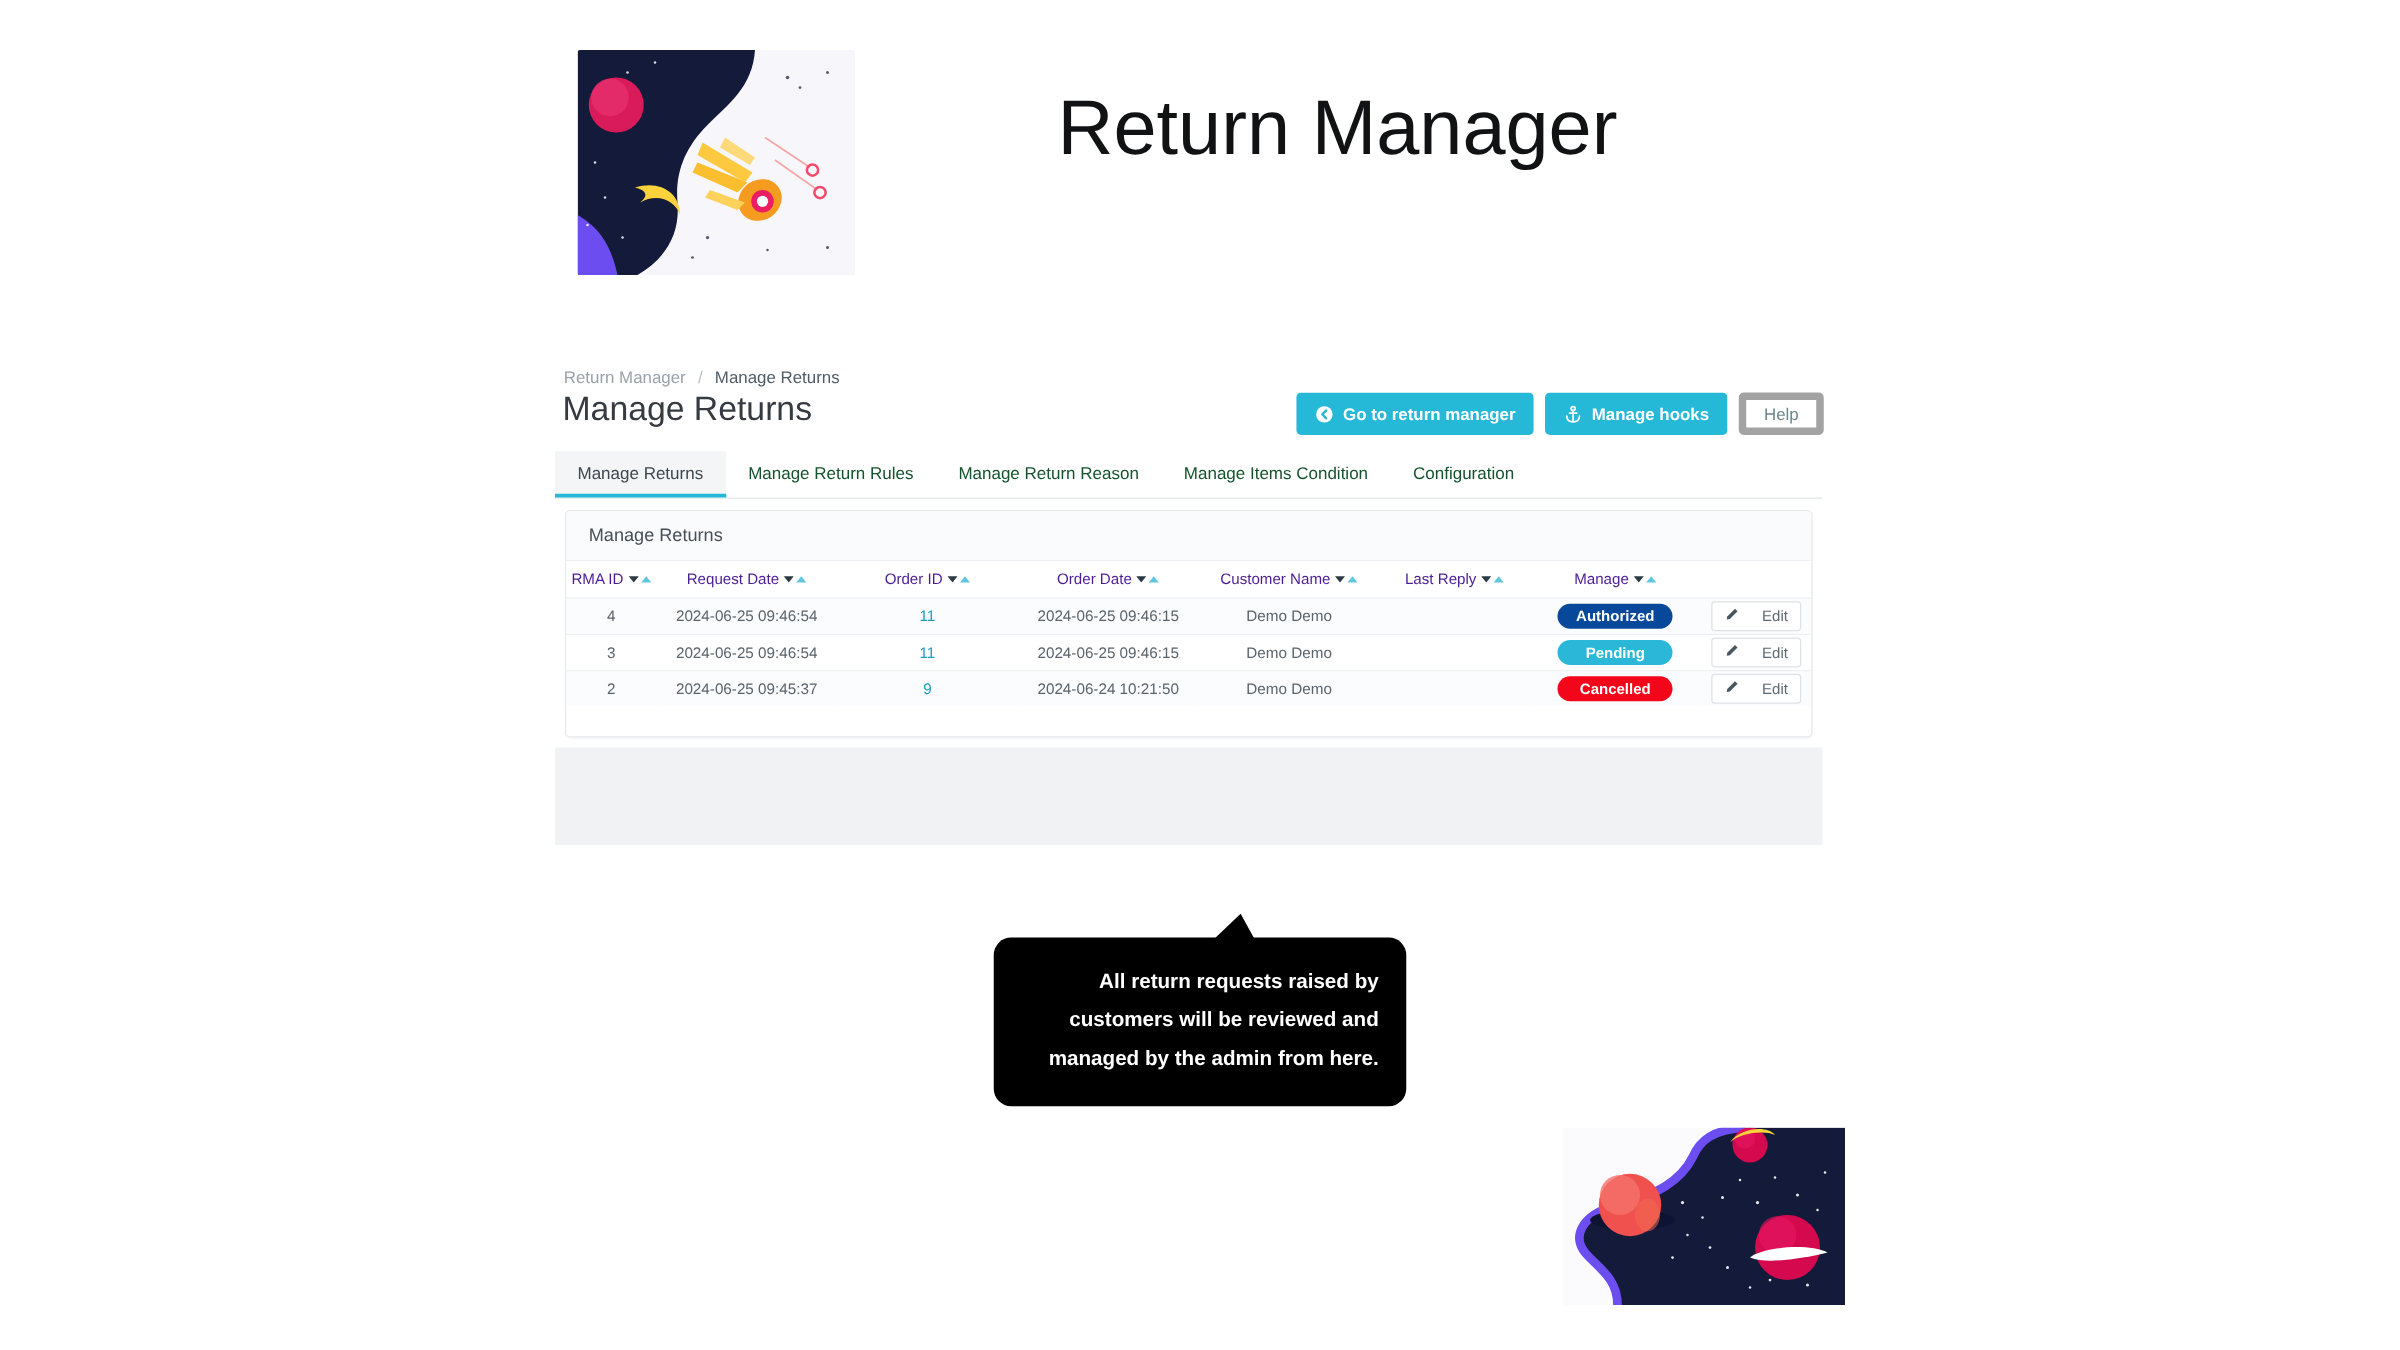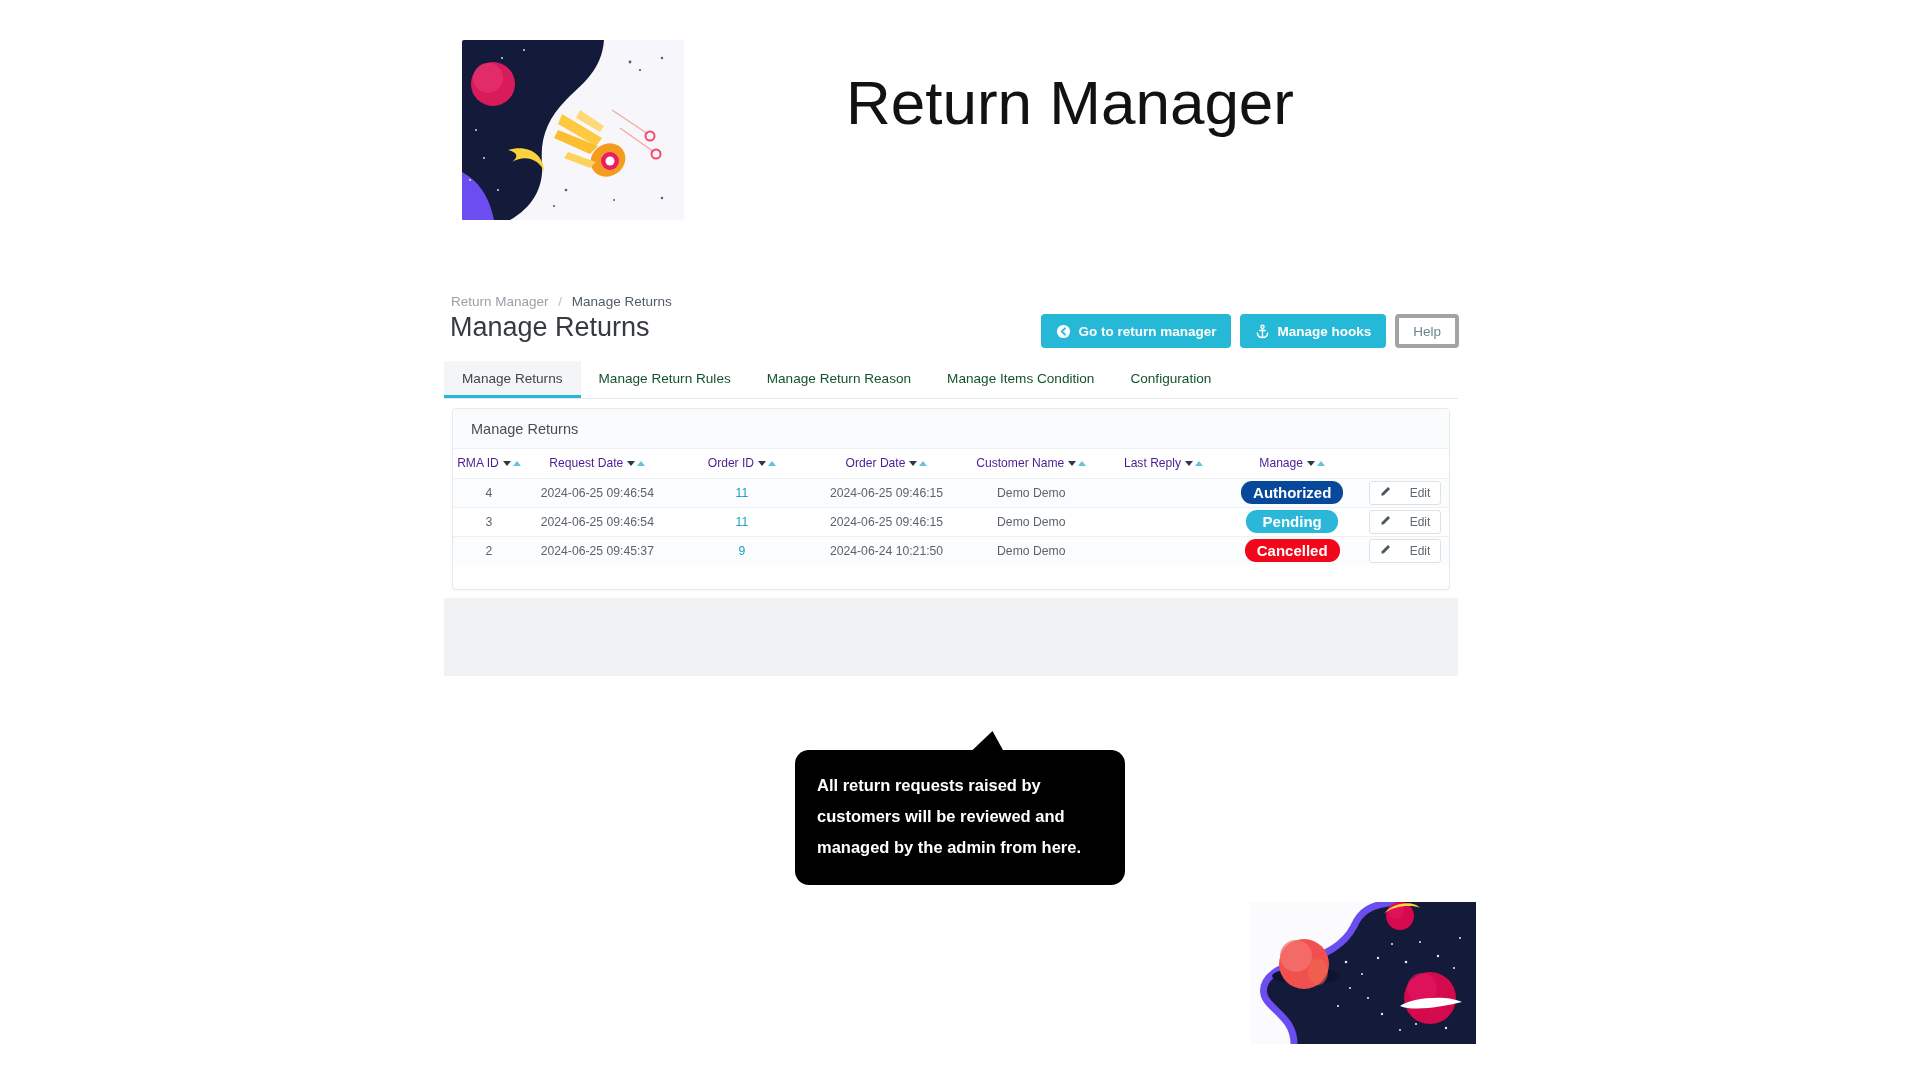--- a/index.html
+++ b/index.html
@@ -55,21 +55,21 @@
   }
   .btn {
     display: inline-flex; align-items: center; gap: 7px;
     height: 34px; padding: 0 14px;
     border-radius: 4px; font-size: 13.5px; font-weight: 600;
     border: 1px solid transparent; cursor: pointer; white-space: nowrap;
   }
   .btn-primary { background: #25b9d7; color: #ffffff; }
   .btn-default {
     background: #ffffff; color: #6c868e;
-    border: 4px solid #a3a3a3; font-weight: 400;
+    border: 6px solid #a3a3a3; font-weight: 400;
   }
   .btn svg { display:block; }
 
   
   .tabbar {
     position: absolute; left: 0px; top: 75px;
     width: 1014px; height: 38px;
     border-bottom: 1px solid #e3e7ea;
     display: flex; align-items: stretch;
   }
@@ -130,21 +130,21 @@
   }
 
   tr.data-row td { height: 29px; border-top: 1px solid #eef1f3; }
   tr.data-row:nth-child(odd) td { background: #fbfcfd; }
   tr.data-row:nth-child(even) td { background: #ffffff; }
   td.order-id a { color: #1e9dc4; text-decoration: none; cursor: pointer; }
 
   .badge {
     display: inline-block; min-width: 92px;
     padding: 3px 12px; border-radius: 11px;
-    font-size: 15px; font-weight: 700; color: #ffffff;
+    font-size: 12px; font-weight: 700; color: #ffffff;
     text-align: center;
   }
   .edit-btn {
     display: inline-flex; align-items: center; gap: 19px;
     height: 24px; padding: 0 10px;
     border: 1px solid #dde2e6; border-radius: 3px;
     background: #fff; color: #5e6a72; font-size: 12px;
     cursor: pointer; white-space: nowrap;
   }
 
@@ -152,21 +152,21 @@
     position: absolute; left: 0px; top: 312px;
     width: 1014px; height: 78px; background: #f1f2f4;
   }
 
   
   .tip {
     position: absolute; left: 795px; top: 750px;
     width: 330px; padding: 20px 22px 22px;
     background: #000000; border-radius: 14px;
     color: #ffffff; font-size: 16.5px; font-weight: 700;
-    line-height: 31px; text-align: left;
+    line-height: 31px; text-align: right;
     z-index: 40;
   }
   .tip-arrow {
     position: absolute; top: -19px; left: 50%;
     margin-left: 14px;
     width: 0; height: 0;
     border-left: 16px solid transparent;
     border-right: 16px solid transparent;
     border-bottom: 20px solid #000000;
     transform: skewX(-14deg);

